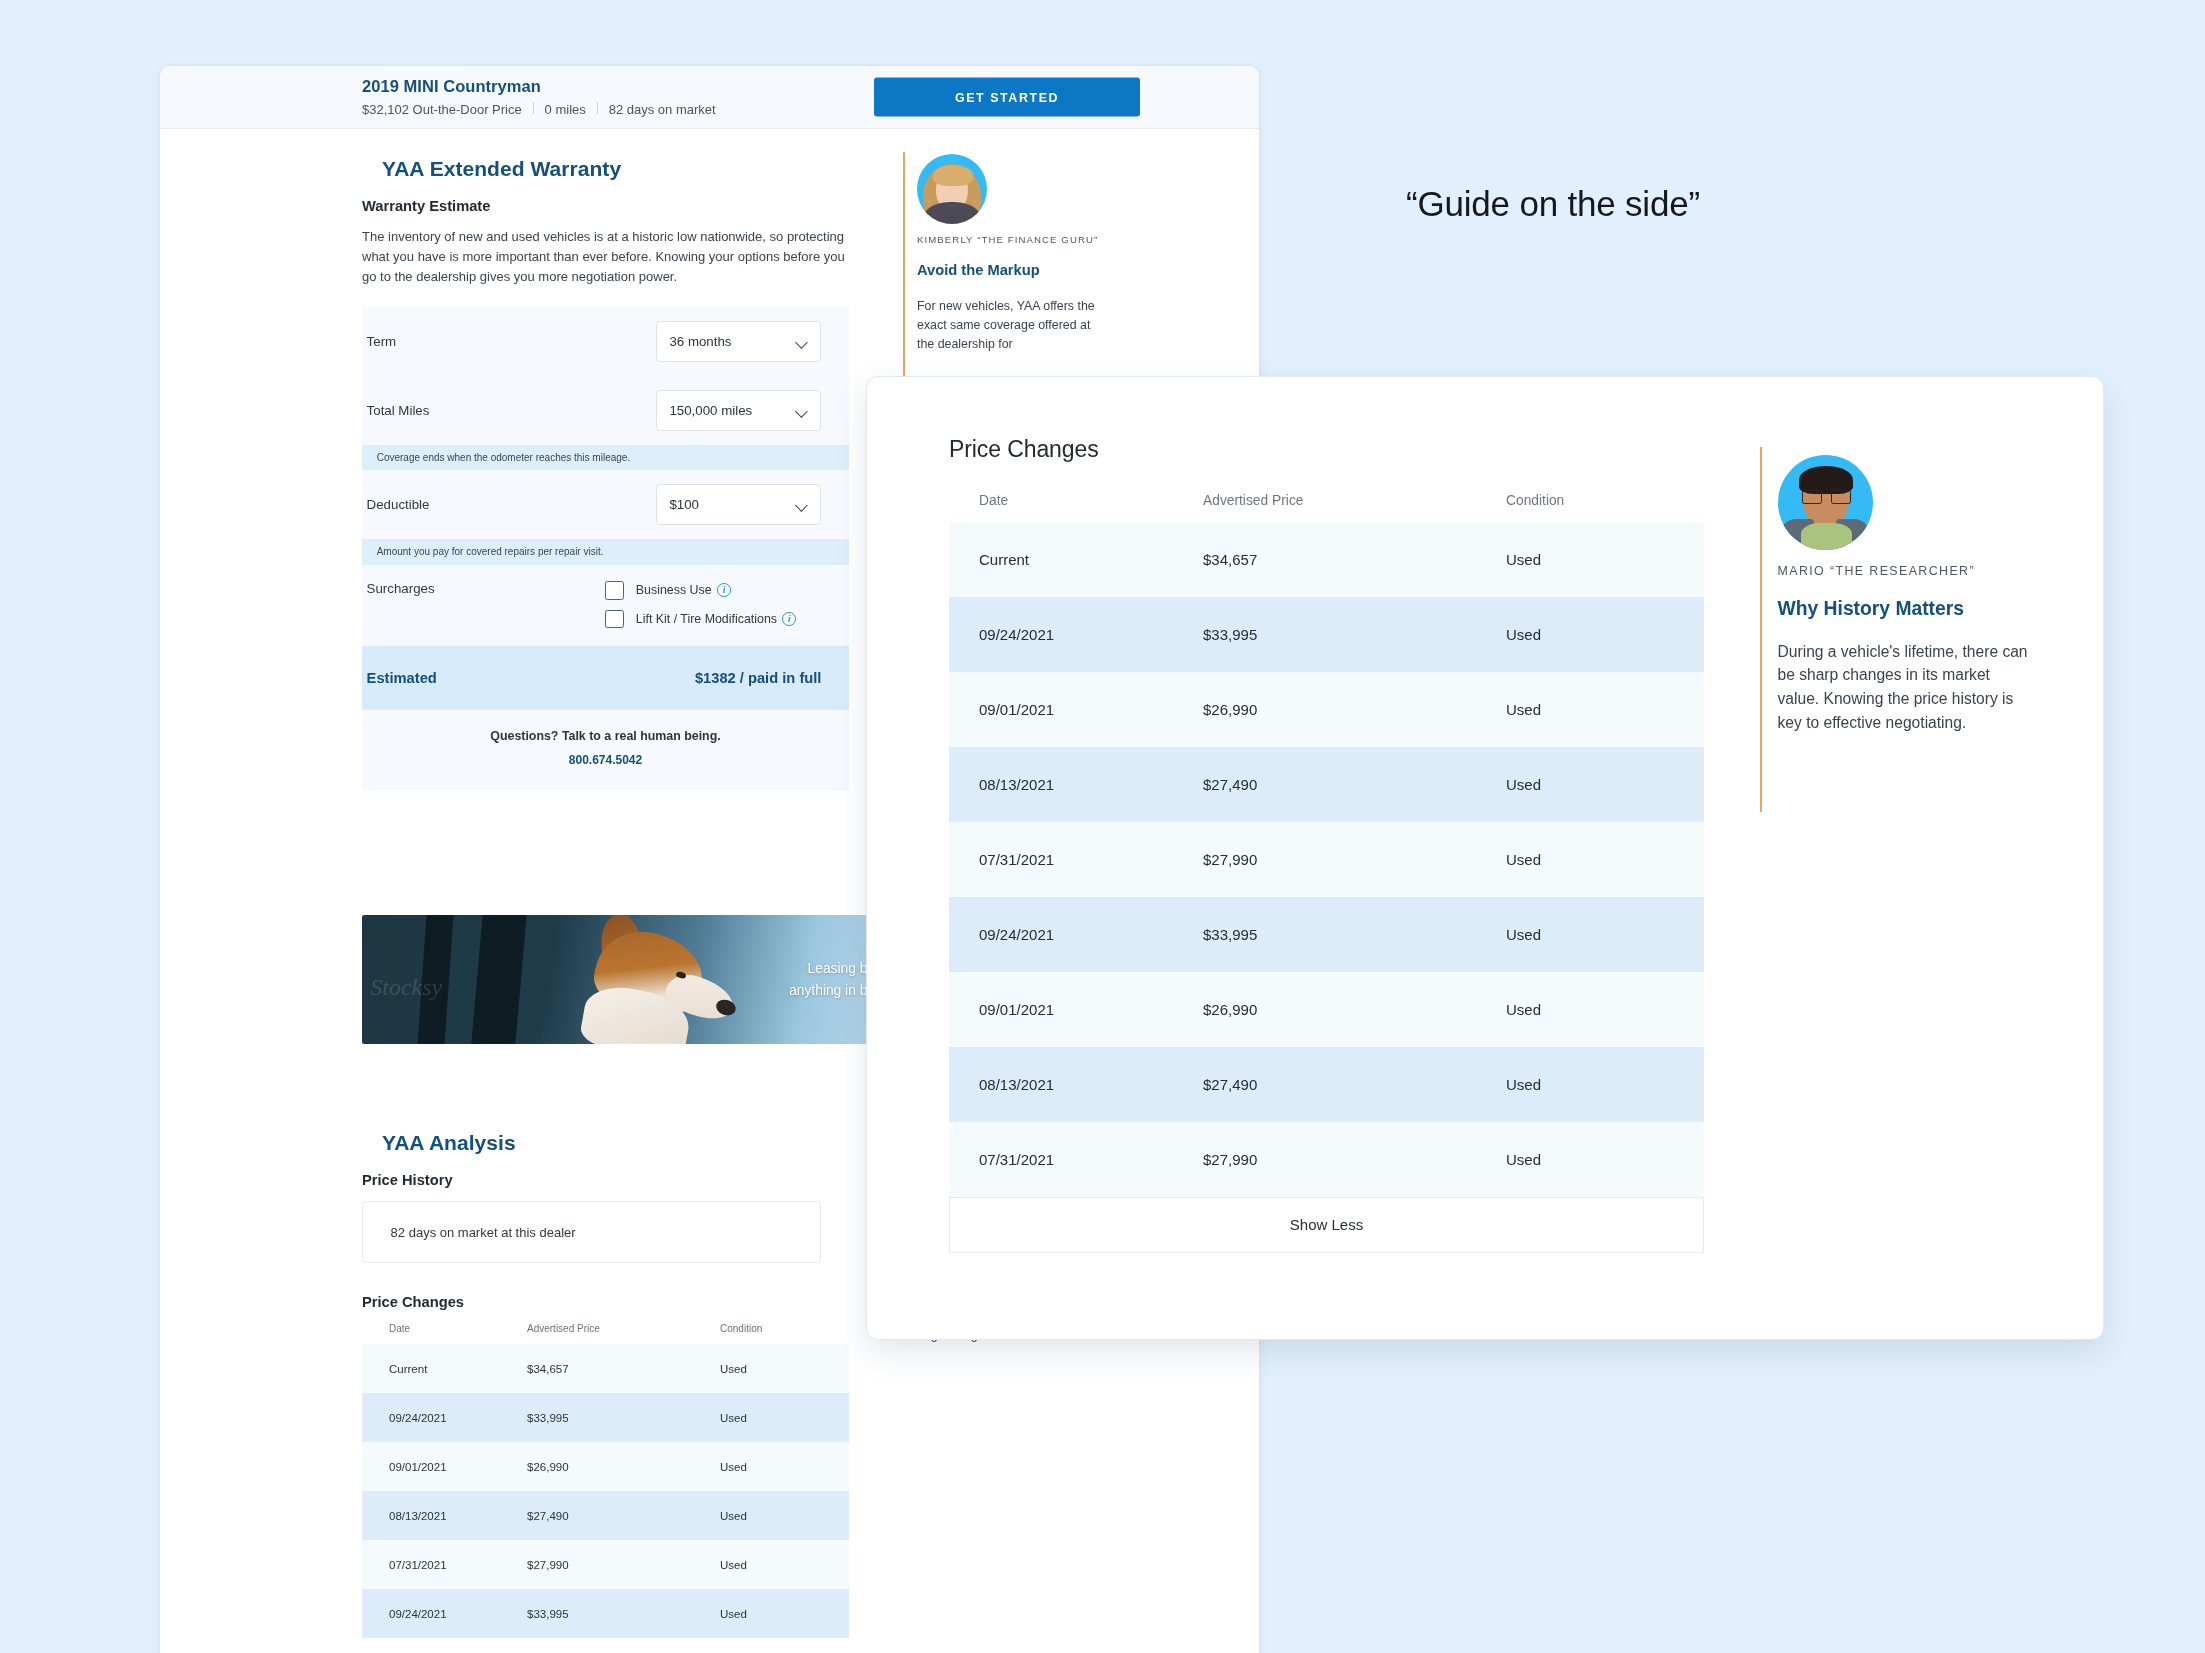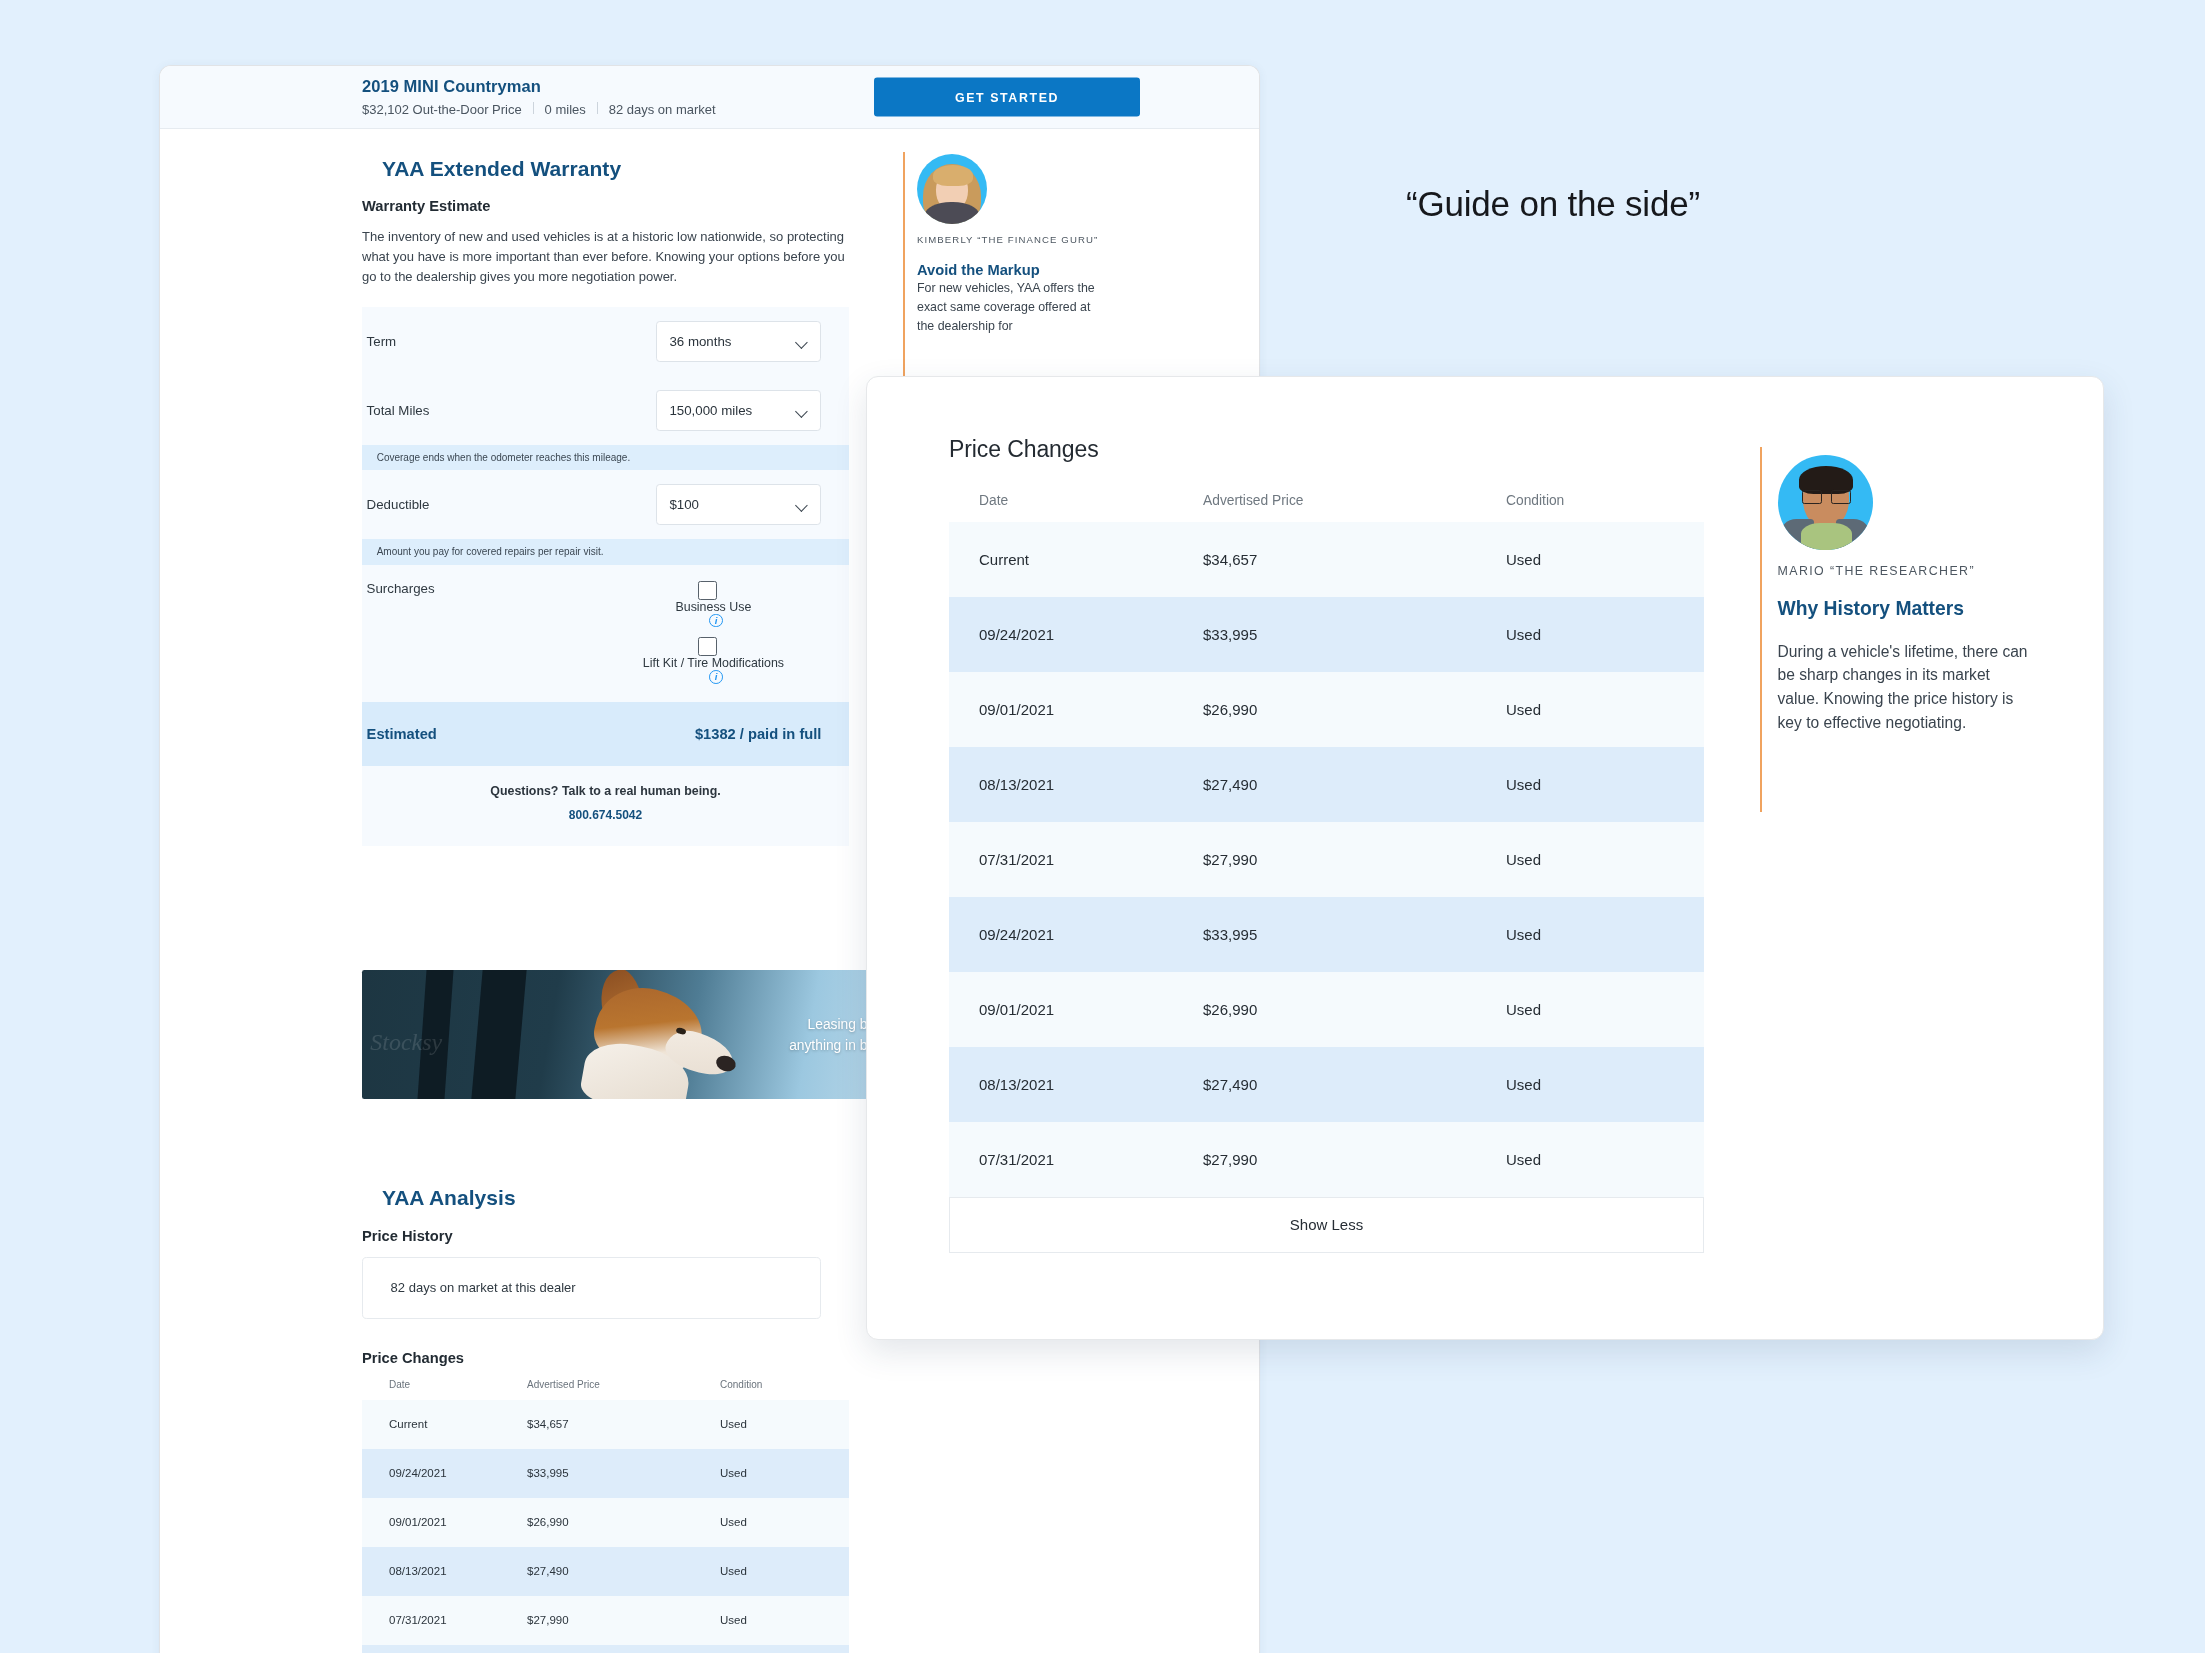--- a/index.html
+++ b/index.html
@@ -104,21 +104,21 @@
   }
   .helper {
     background: #ddeefc; font-size: 10px; color: #3b4752;
     padding: 7.4px 9.2px 7.4px 14.7px;
   }
   .surcharge-row {
     display: flex; justify-content: space-between; align-items: flex-start;
     background: #f6fafe; padding: 16.5px 27.6px 18.4px 4.6px;
   }
   .cb-list { width: 216px; margin-left: 0; }
-  .cb-item { display: flex; align-items: center; margin-bottom: 10px; flex-direction: column; }
+  .cb-item { display: flex; align-items: center; margin-bottom: 10px; }
   .cb-item:last-child { margin-bottom: 0; }
   .cb-box {
     width: 18.4px; height: 18.4px; border: 1.4px solid #57616b;
     border-radius: 2.3px; background: #fff; margin-right: 12px; cursor: pointer;
     flex: none;
   }
   .cb-label { font-size: 12.4px; color: #2f3941; white-space: nowrap; }
   .info-i {
     display: inline-block; width: 13.8px; height: 13.8px; border-radius: 50%;
     border: 1.1px solid #2196f3; color: #2196f3; font-size: 9.6px;
@@ -220,21 +220,21 @@
   .guide-avatar {
     width: 70px; height: 70px; border-radius: 50%;
     background: #34baf4; overflow: hidden; position: relative;
     margin-bottom: 10px;
   }
   .guide-name {
     font-size: 9.6px; letter-spacing: 1.1px; color: #4d5761;
     font-weight: 500; margin-bottom: 16.5px; white-space: nowrap;
   }
   .guide-title {
-    font-size: 14.7px; font-weight: 700; color: #14507e; margin-bottom: 1px;
+    font-size: 14.7px; font-weight: 700; color: #14507e; margin-bottom: 19px;
   }
   .guide-body { font-size: 12.4px; line-height: 1.54; color: #3a444e; width: 184px; }
 
   
   .av-k .hair-back {
     position: absolute; left: 6.4px; top: 10px; width: 58px; height: 64px;
     background: #c99b5c; border-radius: 50% 50% 40% 40%;
   }
   .av-k .face {
     position: absolute; left: 19.3px; top: 16.5px; width: 32px; height: 40px;

